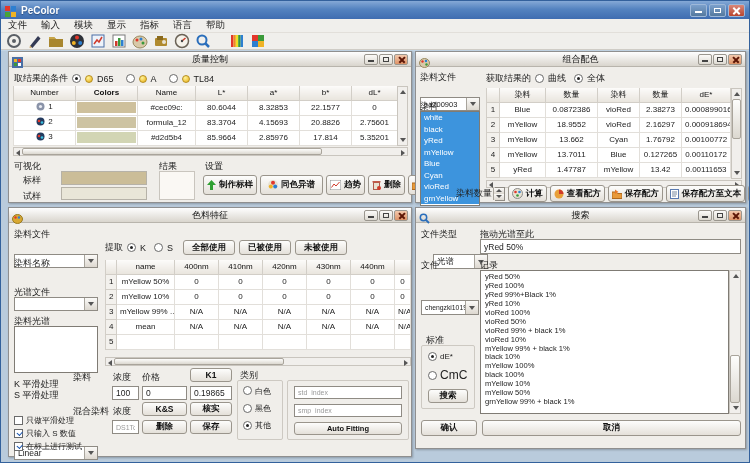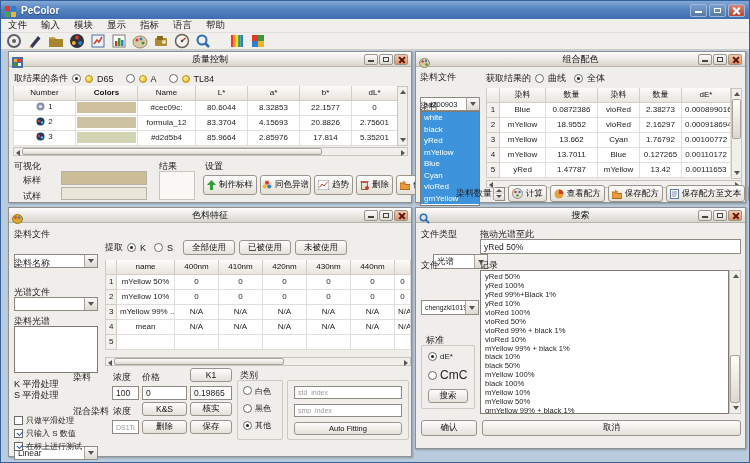--- a/index.html
+++ b/index.html
@@ -45,21 +45,21 @@
   .pb-x::before,.pb-x::after { content:""; position:absolute; left:2.5px; top:4.5px; width:8px; height:1.6px; background:#5d1606; }
   .pb-x::before { transform:rotate(45deg); } .pb-x::after { transform:rotate(-45deg); }
   .picon { width:11px; height:11px; z-index:2; }
 
   .lab { font-size:9px; color:#222; white-space:nowrap; }
   .pos { position:absolute; }
 
   
   .btn { display:inline-flex; align-items:center; justify-content:center; gap:3px;
     background:linear-gradient(180deg,#fdfdfc,#e4e0d9); border:1px solid #9a958c; border-radius:3px;
-    font-size:8.5px; color:#111; white-space:nowrap; }
+    font-size:8.5px; color:#111; white-space:nowrap;font-weight:bold; }
   .dd { background:#fff; border:1px solid #8f8b84; display:flex; align-items:center; font-size:8.5px; color:#222; position:relative; padding-left:3px; }
   .dd .arr { position:absolute; right:0; top:0; bottom:0; width:13px; background:linear-gradient(180deg,#fbfaf8,#ddd8d0); border-left:1px solid #a8a49c; display:flex; align-items:center; justify-content:center; }
   .inp { background:#fff; border:1px solid #8f8b84; font-size:8.5px; color:#222; padding:0 3px; font-family:"Liberation Sans",sans-serif; }
   .inp.ghost { color:#9a9a9a; }
   .rd { width:9px; height:9px; border:1px solid #6a6a6a; border-radius:50%; background:#fff; display:inline-block; position:relative; flex:none; }
   .rd.on::after { content:""; position:absolute; left:2px; top:2px; width:3px; height:3px; border-radius:50%; background:#222; }
   .cb { width:9px; height:9px; border:1px solid #6a6a6a; background:#fff; display:inline-block; position:relative; flex:none; }
   .cb.on::after { content:""; position:absolute; left:1.5px; top:0.5px; width:4px; height:2.5px; border-left:1.6px solid #1a56b0; border-bottom:1.6px solid #1a56b0; transform:rotate(-48deg); }
   .bulb { width:8px; height:8px; border-radius:50%; background:radial-gradient(circle at 35% 30%,#fff49a,#f0c23a 70%,#c99a1e); border:1px solid #b68f22; display:inline-block; flex:none; }
 
@@ -320,21 +320,21 @@
       <div class="pos" style="left:150px;top:119px;width:36px;height:29px;background:#faf8f4;border:1px solid #c9c5be;"></div>
 
       <div class="pos lab" style="left:196px;top:108px;">设置</div>
       <div class="pos" style="left:194px;top:120px;width:206px;height:26px;display:flex;gap:3px;align-items:center;">
         <span class="btn" style="height:20px;padding:0 3px;">
             <svg class="ic" width="9" height="10">
               <path d="M4.5 0 L9 5 L6 5 L6 10 L3 10 L3 5 L0 5 Z" fill="#2fa032"></path>
             </svg>
             <span>制作标样</span>
           </span>
-        <span class="btn" style="height:20px;padding:0 1px;">
+        <span class="btn" style="height:20px;padding:0 7px;">
             <svg class="ic" width="10" height="10">
               <circle cx="5" cy="5" r="5" fill="#e8e2d2"></circle>
               <circle cx="5" cy="2.8" r="2" fill="#e2372b"></circle>
               <circle cx="2.8" cy="6.5" r="2" fill="#f0b325"></circle>
               <circle cx="7.2" cy="6.5" r="2" fill="#2e7fd0"></circle>
             </svg>
             <span>同色异谱</span>
           </span>
         <span class="btn" style="height:20px;padding:0 3px;">
             <svg class="ic" width="11" height="10">
@@ -753,21 +753,20 @@
         <div class="recitem">yRed 50%</div>
         <div class="recitem">yRed 100%</div>
         <div class="recitem">yRed 99%+Black 1%</div>
         <div class="recitem">yRed 10%</div>
         <div class="recitem">vioRed 100%</div>
         <div class="recitem">vioRed 50%</div>
         <div class="recitem">vioRed 99% + black 1%</div>
         <div class="recitem">vioRed 10%</div>
         <div class="recitem">mYellow 99% + black 1%</div>
         <div class="recitem">black 10%</div>
-        <div class="recitem">black 50%</div>
         <div class="recitem">mYellow 100%</div>
         <div class="recitem">black 100%</div>
         <div class="recitem">mYellow 10%</div>
         <div class="recitem">mYellow 50%</div>
         <div class="recitem">grnYellow 99% + black 1%</div>
 
       </div>
       <div class="sb pos" style="left:313px;top:62px;width:12px;height:144px;">
           <span class="tri up" style="left:2.5px;top:3px;"></span>
           <span class="tri dn" style="left:2.5px;bottom:3px;"></span>

